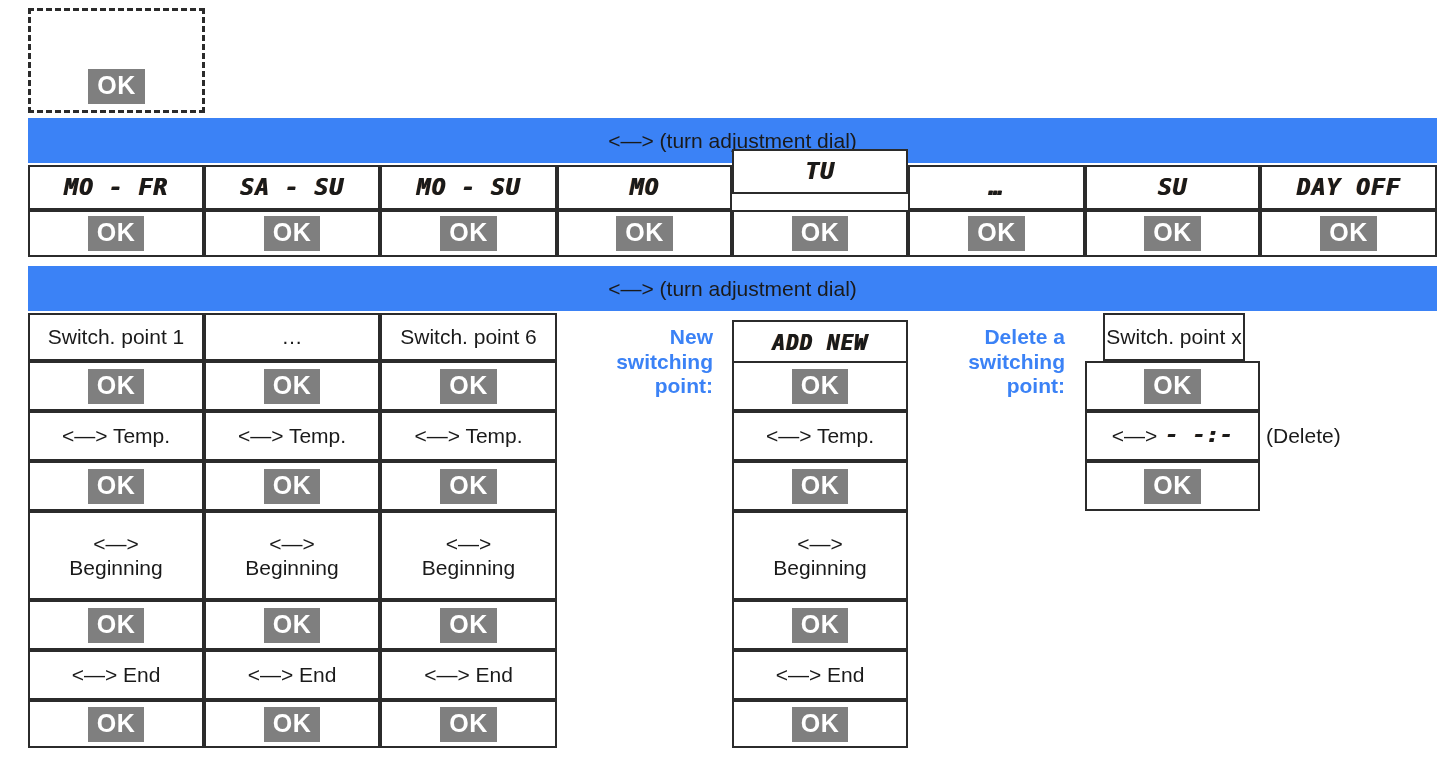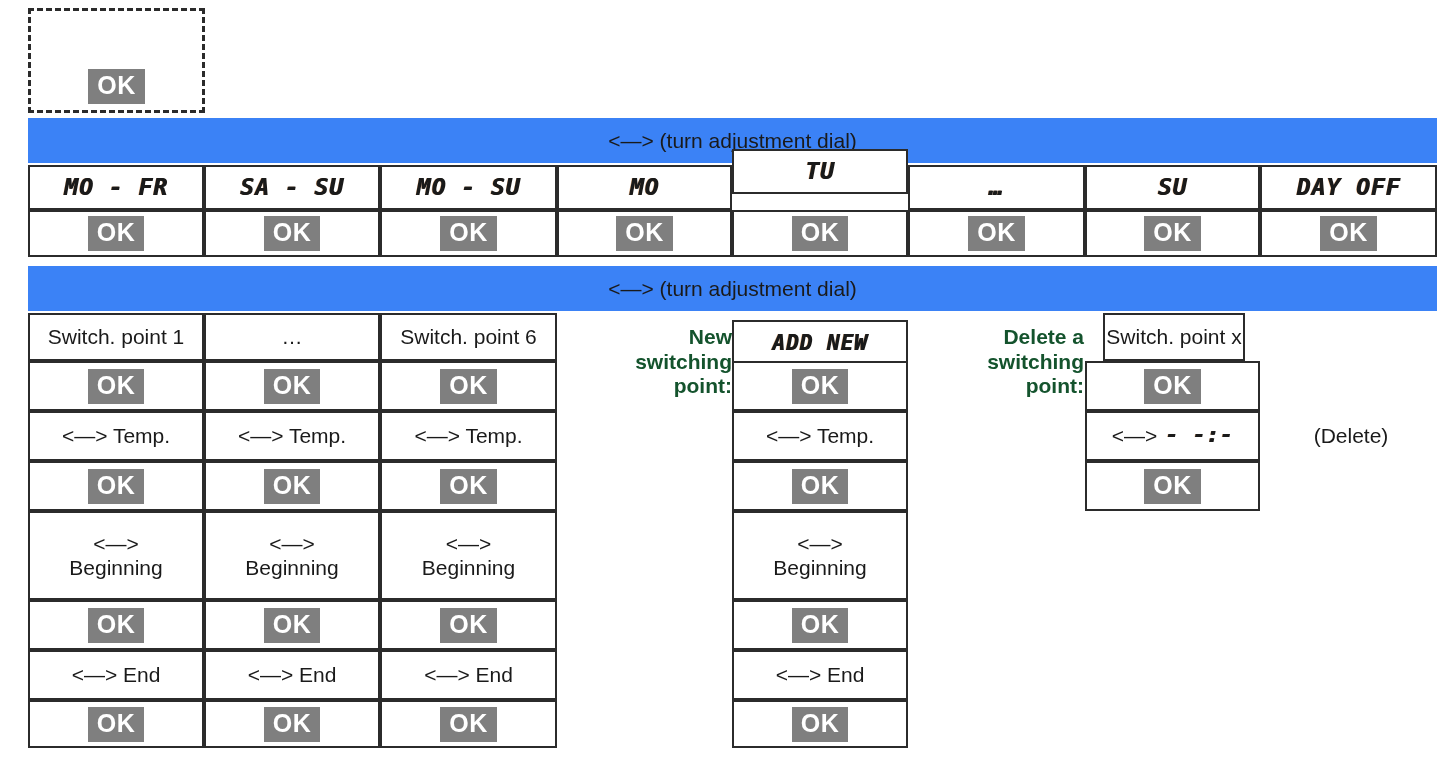--- a/index.html
+++ b/index.html
@@ -82,25 +82,24 @@
 
   
   .side-label {
     display: flex;
     align-items: center;
     justify-content: flex-end;
     text-align: right;
     font-weight: 700;
     font-size: 21px;
     line-height: 1.18;
-    color: #14532d;
-    margin-left: 19px;
+    color: #3b82f6;
   }
   .plain-label {
-    display: flex; align-items: center; justify-content: center;
+    display: flex; align-items: center; justify-content: flex-start;
     font-size: 21px; color: #1a1a1a;
   }
   .arrow { white-space: nowrap; }
 </style>
 </head>
 <body>
 
 <div class="abs" id="program-box">
   <div class="prog-ok">
     <span class="ok">OK</span>

